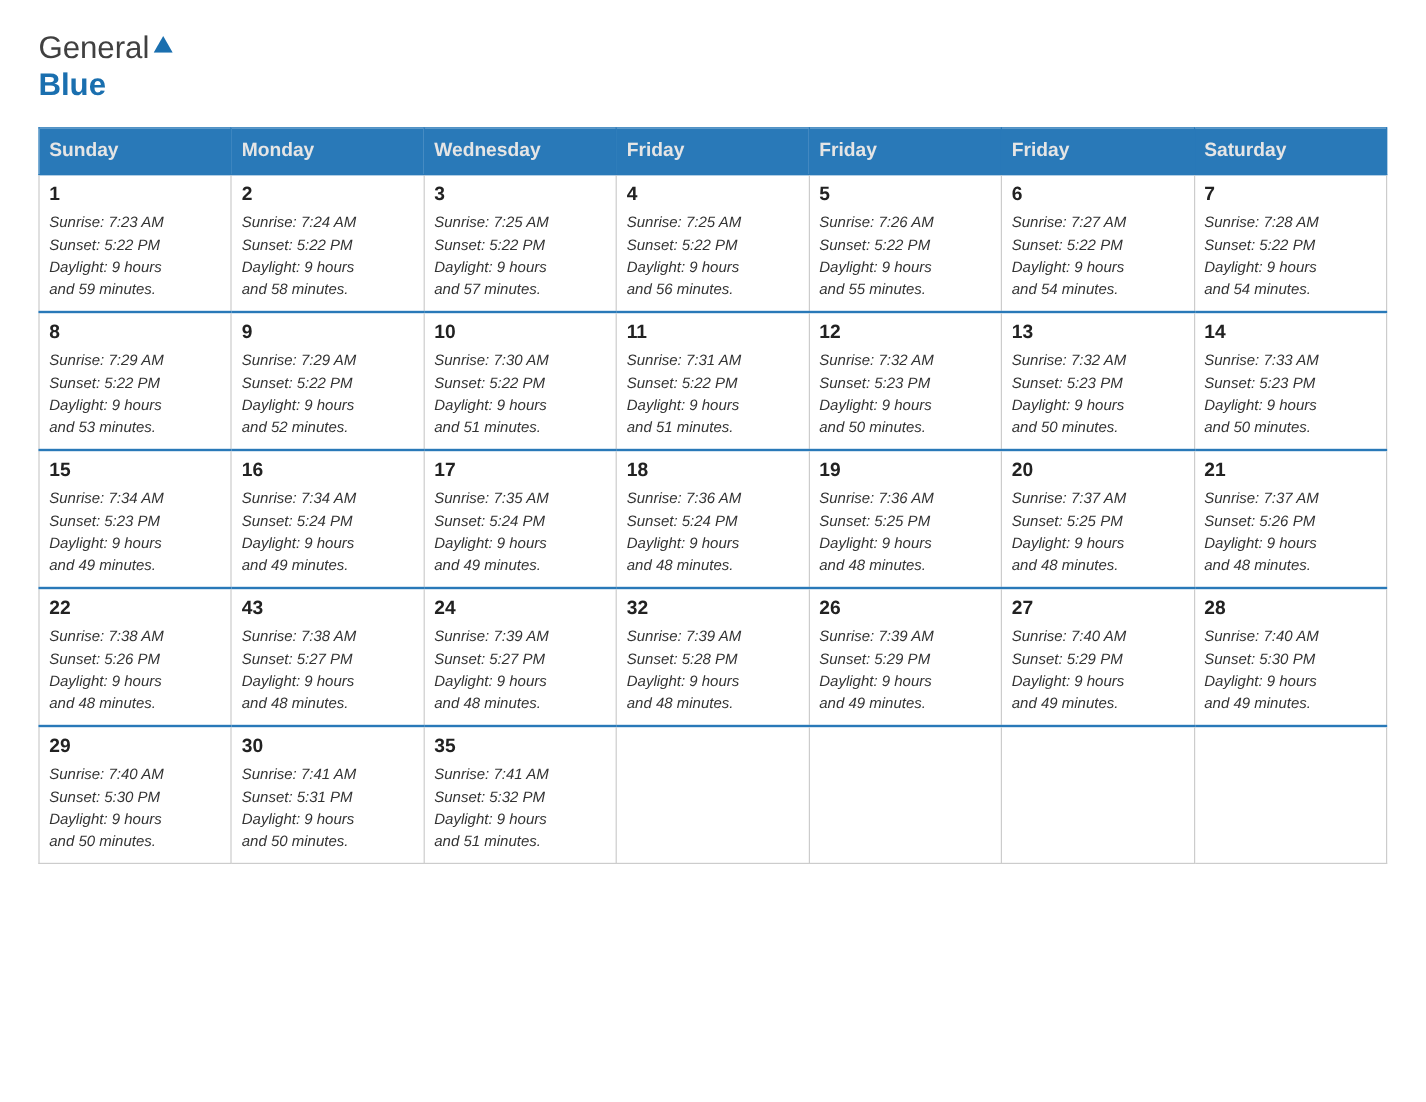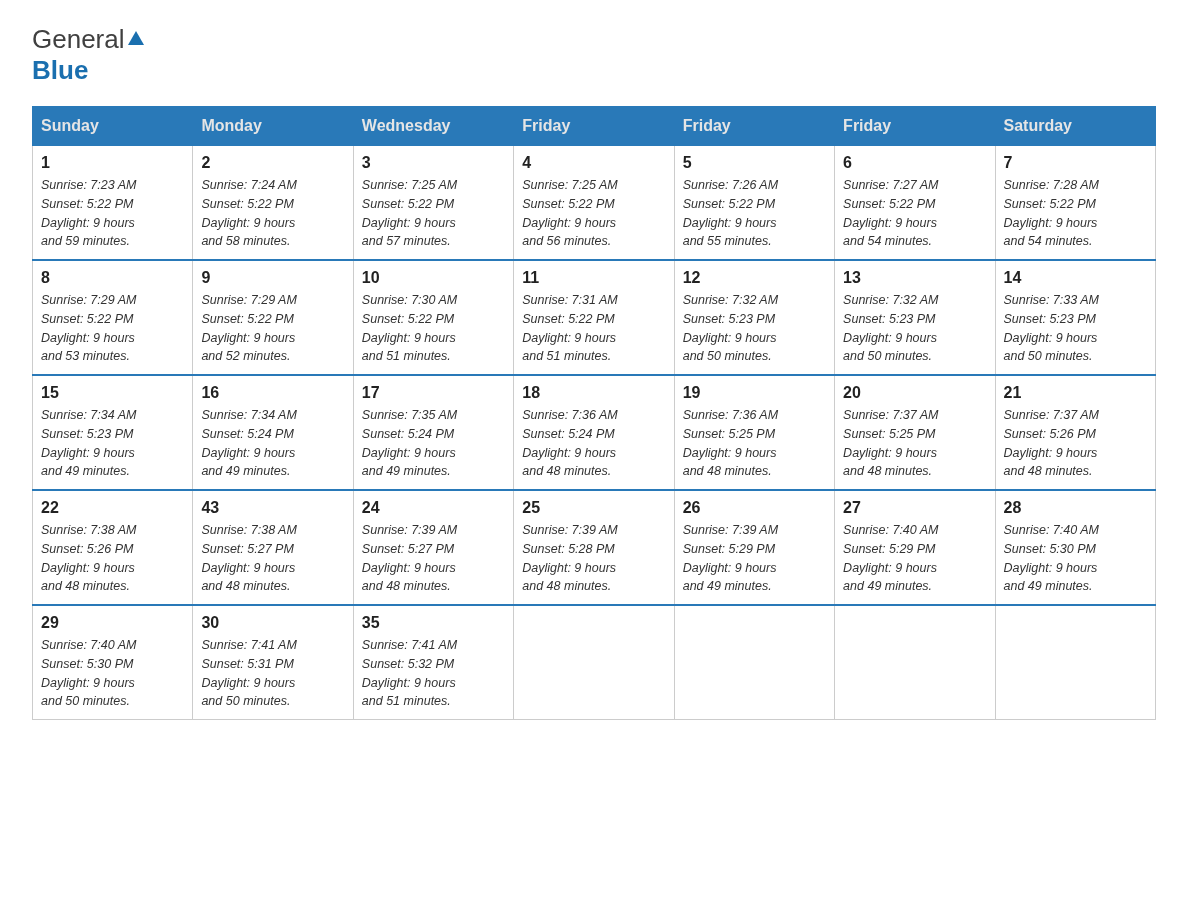--- a/index.html
+++ b/index.html
@@ -214,21 +214,21 @@
         </td>
         <td>
           <div class="day-number">43</div>
           <div class="day-info">Sunrise: 7:38 AM<br>Sunset: 5:27 PM<br>Daylight: 9 hours<br>and 48 minutes.</div>
         </td>
         <td>
           <div class="day-number">24</div>
           <div class="day-info">Sunrise: 7:39 AM<br>Sunset: 5:27 PM<br>Daylight: 9 hours<br>and 48 minutes.</div>
         </td>
         <td>
-          <div class="day-number">25</div>
+          <div class="day-number">32</div>
           <div class="day-info">Sunrise: 7:39 AM<br>Sunset: 5:28 PM<br>Daylight: 9 hours<br>and 48 minutes.</div>
         </td>
         <td>
           <div class="day-number">26</div>
           <div class="day-info">Sunrise: 7:39 AM<br>Sunset: 5:29 PM<br>Daylight: 9 hours<br>and 49 minutes.</div>
         </td>
         <td>
           <div class="day-number">27</div>
           <div class="day-info">Sunrise: 7:40 AM<br>Sunset: 5:29 PM<br>Daylight: 9 hours<br>and 49 minutes.</div>
         </td>

